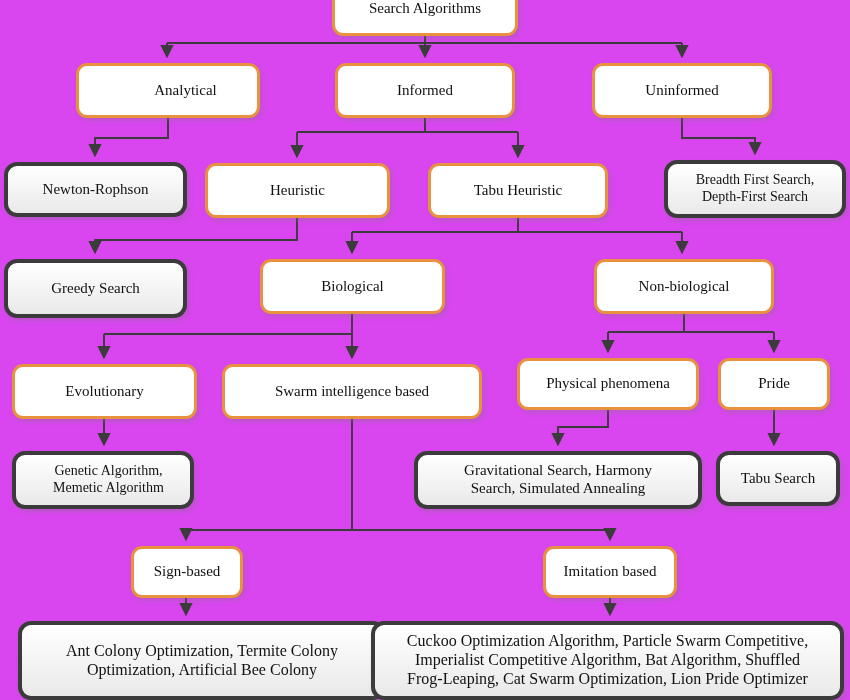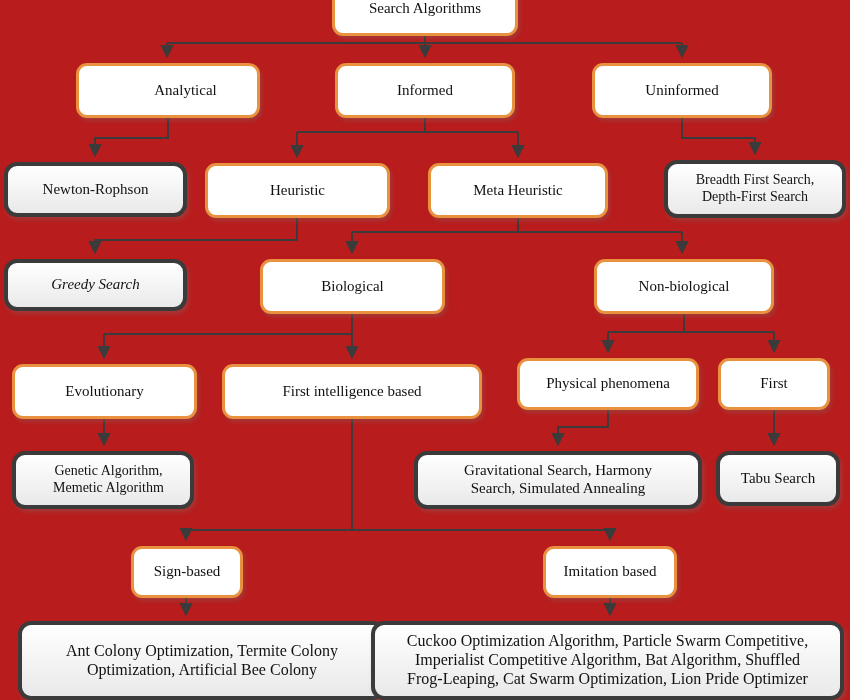--- a/index.html
+++ b/index.html
@@ -5,21 +5,21 @@
 <style>
   html, body {
     margin: 0;
     padding: 0;
     background: #ffffff;
   }
   #canvas {
     position: relative;
     width: 850px;
     height: 700px;
-    background: #b91c1c;
+    background: #d946ef;
     overflow: hidden;
     font-family: "Liberation Serif", "DejaVu Serif", serif;
   }
   #edges {
     position: absolute;
     left: 0;
     top: 0;
     width: 850px;
     height: 700px;
     pointer-events: none;
@@ -102,46 +102,46 @@
       <div class="node cat" style="left: 592px; top: 63px; width: 180px; height: 55px; font-size: 15px;">
         <span class="lbl">Uninformed</span>
       </div>
       <div class="node leaf" style="left: 4px; top: 162px; width: 183px; height: 55px; font-size: 15px;">
         <span class="lbl">Newton-Rophson</span>
       </div>
       <div class="node cat" style="left: 205px; top: 163px; width: 185px; height: 55px; font-size: 15px;">
         <span class="lbl">Heuristic</span>
       </div>
       <div class="node cat" style="left: 428px; top: 163px; width: 180px; height: 55px; font-size: 15px;">
-        <span class="lbl">Meta Heuristic</span>
+        <span class="lbl">Tabu Heuristic</span>
       </div>
       <div class="node leaf" style="left: 664px; top: 160px; width: 182px; height: 58px; font-size: 14px;">
         <span class="lbl">Breadth First Search,
 Depth-First Search</span>
       </div>
-      <div class="node leaf" style="left: 4px; top: 259px; width: 183px; height: 52px; font-size: 15px; font-style: italic;">
+      <div class="node leaf" style="left: 4px; top: 259px; width: 183px; height: 59px; font-size: 15px;">
         <span class="lbl">Greedy Search</span>
       </div>
       <div class="node cat" style="left: 260px; top: 259px; width: 185px; height: 55px; font-size: 15px;">
         <span class="lbl">Biological</span>
       </div>
       <div class="node cat" style="left: 594px; top: 259px; width: 180px; height: 55px; font-size: 15px;">
         <span class="lbl">Non-biological</span>
       </div>
       <div class="node cat" style="left: 12px; top: 364px; width: 185px; height: 55px; font-size: 15px;">
         <span class="lbl">Evolutionary</span>
       </div>
       <div class="node cat" style="left: 222px; top: 364px; width: 260px; height: 55px; font-size: 15px;">
-        <span class="lbl">First intelligence based</span>
+        <span class="lbl">Swarm intelligence based</span>
       </div>
       <div class="node cat" style="left: 517px; top: 358px; width: 182px; height: 52px; font-size: 15px;">
         <span class="lbl">Physical phenomena</span>
       </div>
       <div class="node cat" style="left: 718px; top: 358px; width: 112px; height: 52px; font-size: 15px;">
-        <span class="lbl">First</span>
+        <span class="lbl">Pride</span>
       </div>
       <div class="node leaf" style="left: 12px; top: 451px; width: 182px; height: 58px; font-size: 14px; padding-left: 11px;">
         <span class="lbl">Genetic Algorithm,
 Memetic Algorithm</span>
       </div>
       <div class="node leaf" style="left: 414px; top: 451px; width: 288px; height: 58px; font-size: 15px;">
         <span class="lbl">Gravitational Search, Harmony
 Search, Simulated Annealing</span>
       </div>
       <div class="node leaf" style="left: 716px; top: 451px; width: 124px; height: 55px; font-size: 15px;">

